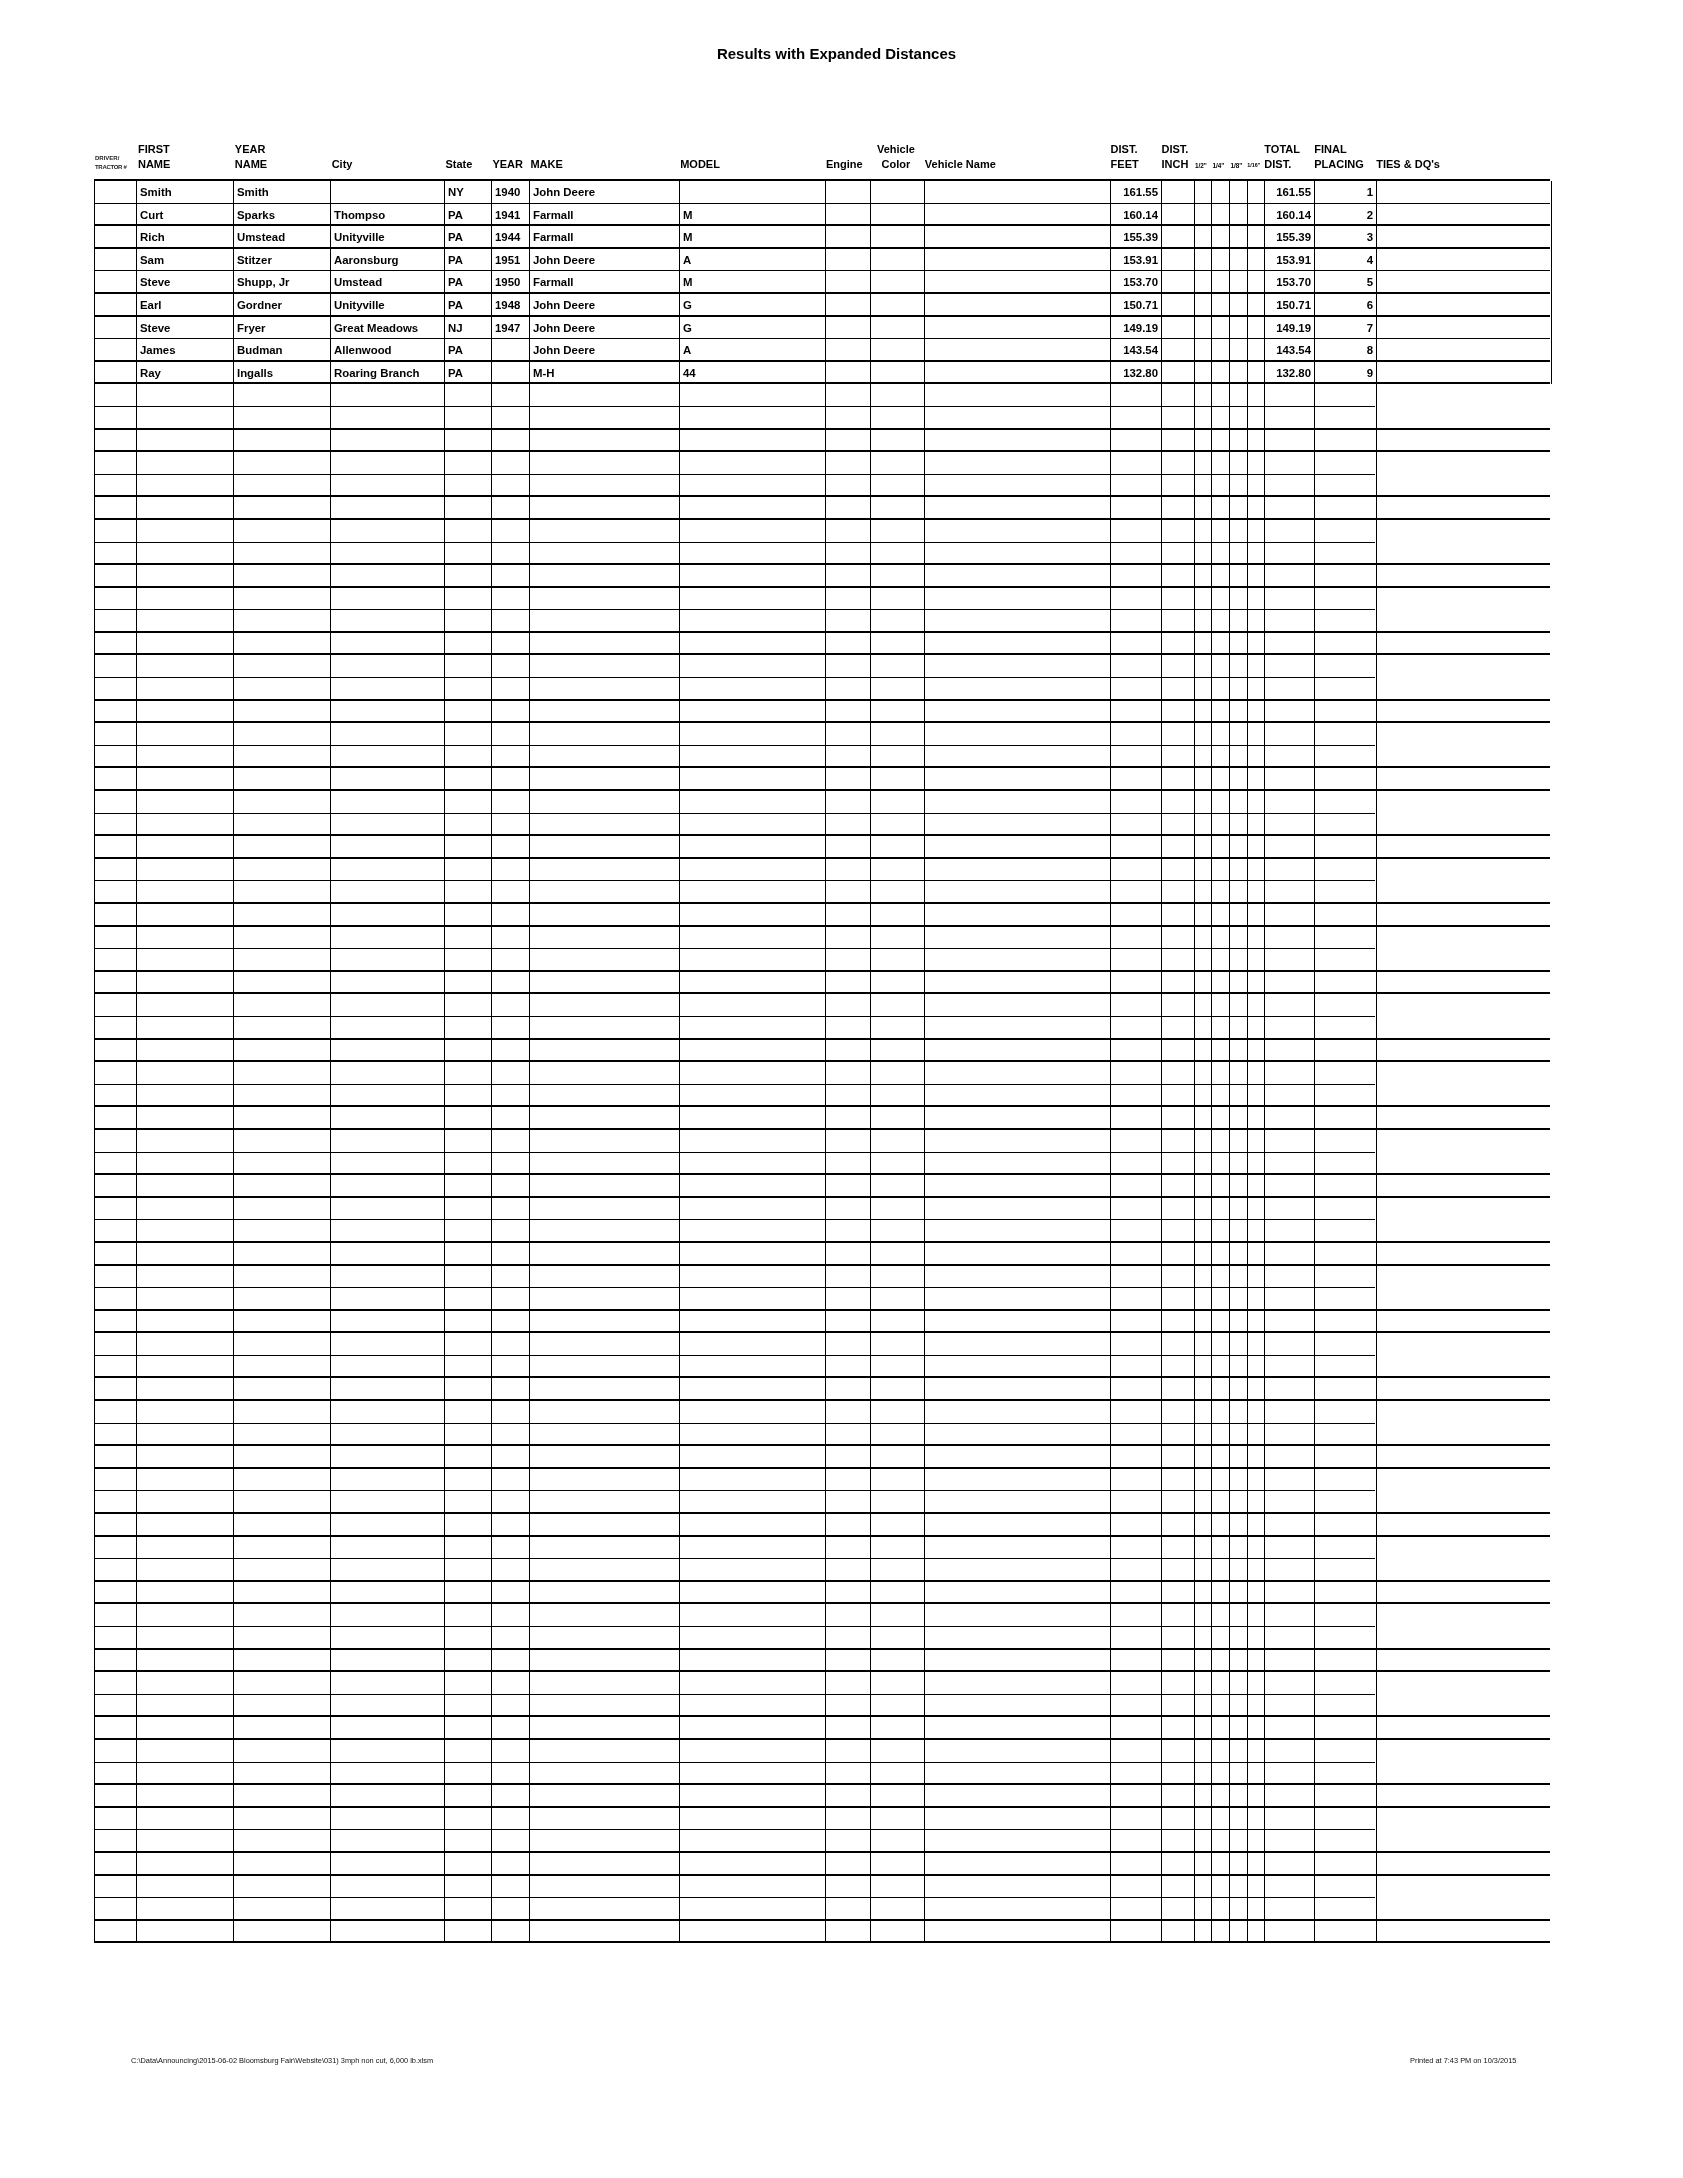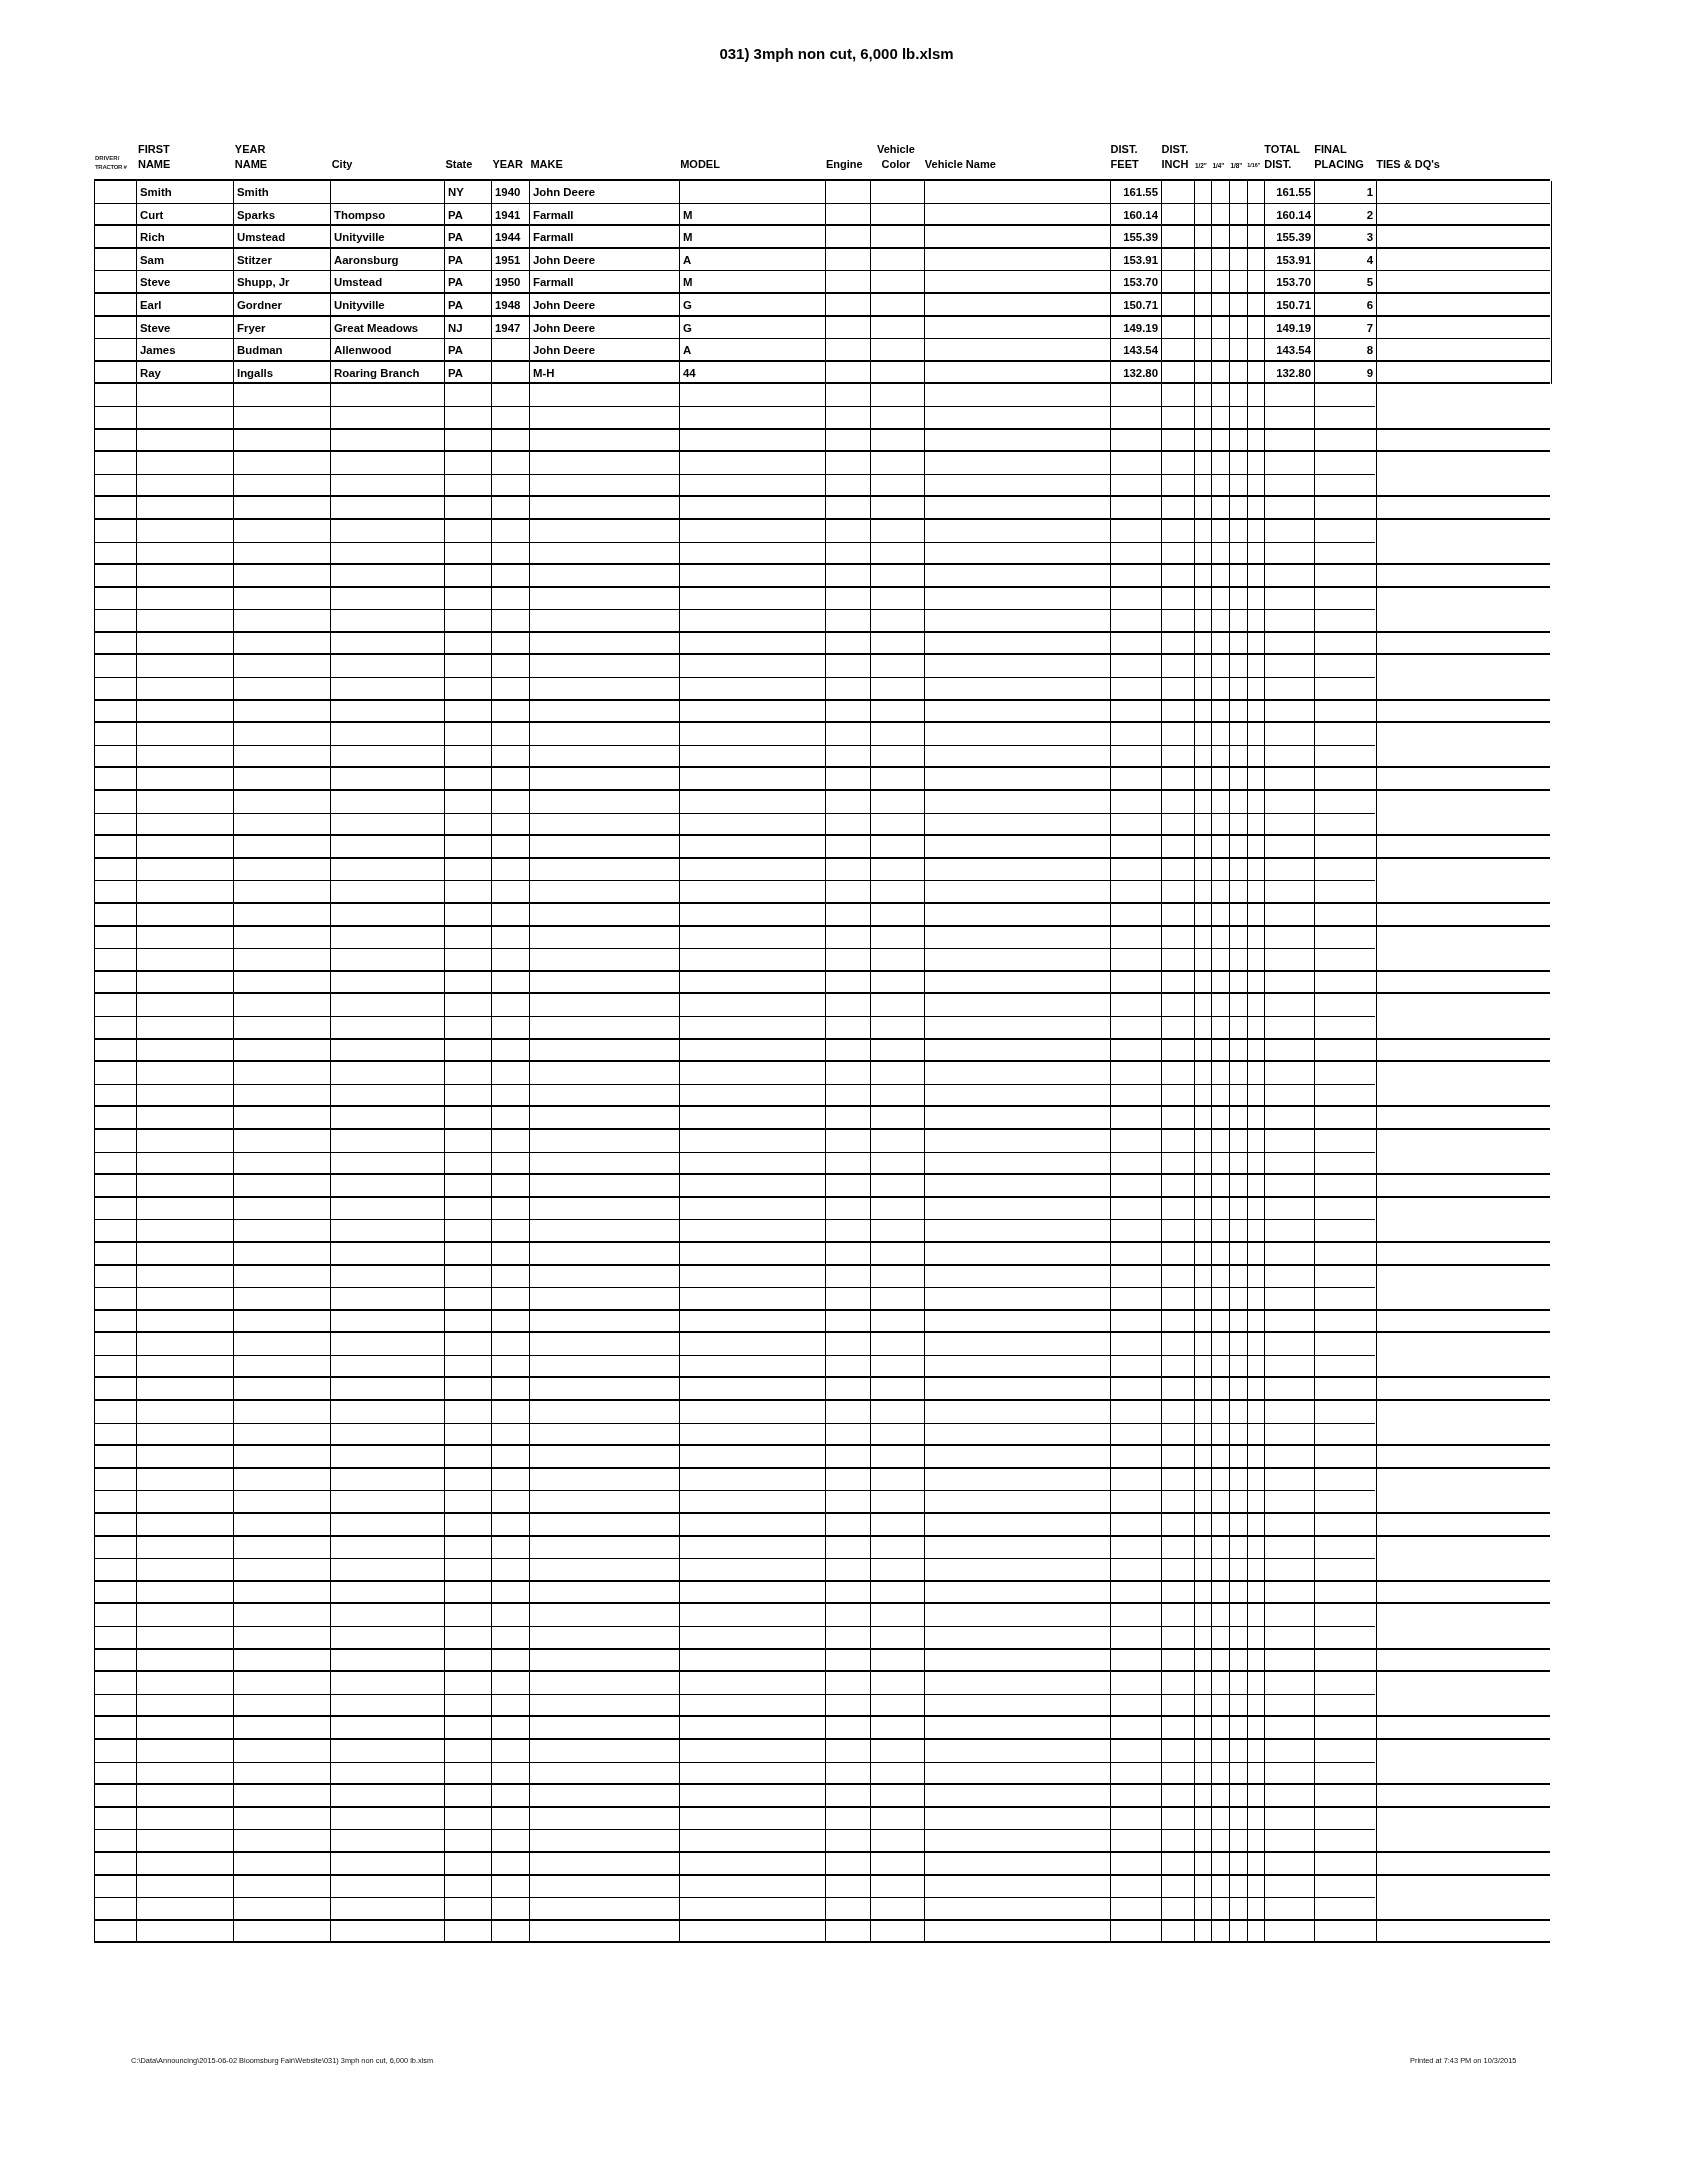--- a/index.html
+++ b/index.html
@@ -35,21 +35,21 @@
   .rline.thin{height:1px;width:100%;}
   .rline.thin.short{width:1280px;}
   .footer-left{position:absolute;left:131px;top:2056px;font-size:7.4px;color:#111;}
   .footer-right{position:absolute;left:1410px;top:2056px;font-size:7.4px;color:#111;}
 </style>
 </head>
 <body>
 
 <div class="sheet">
   <div class="title-block">
-    <div>031) 3mph non cut, 6,000 lb.xlsm</div>
+    <div>Results with Expanded Distances</div>
   </div>
 
   <div class="thead">
       <div class="hcell tiny" style="width: 42px;">
         <div class="ht">DRIVER/</div>
         <div class="hb">TRACTOR #</div>
       </div>
       <div class="hcell" style="width: 97px;">
         <div class="ht">FIRST</div>
         <div class="hb">NAME</div>

